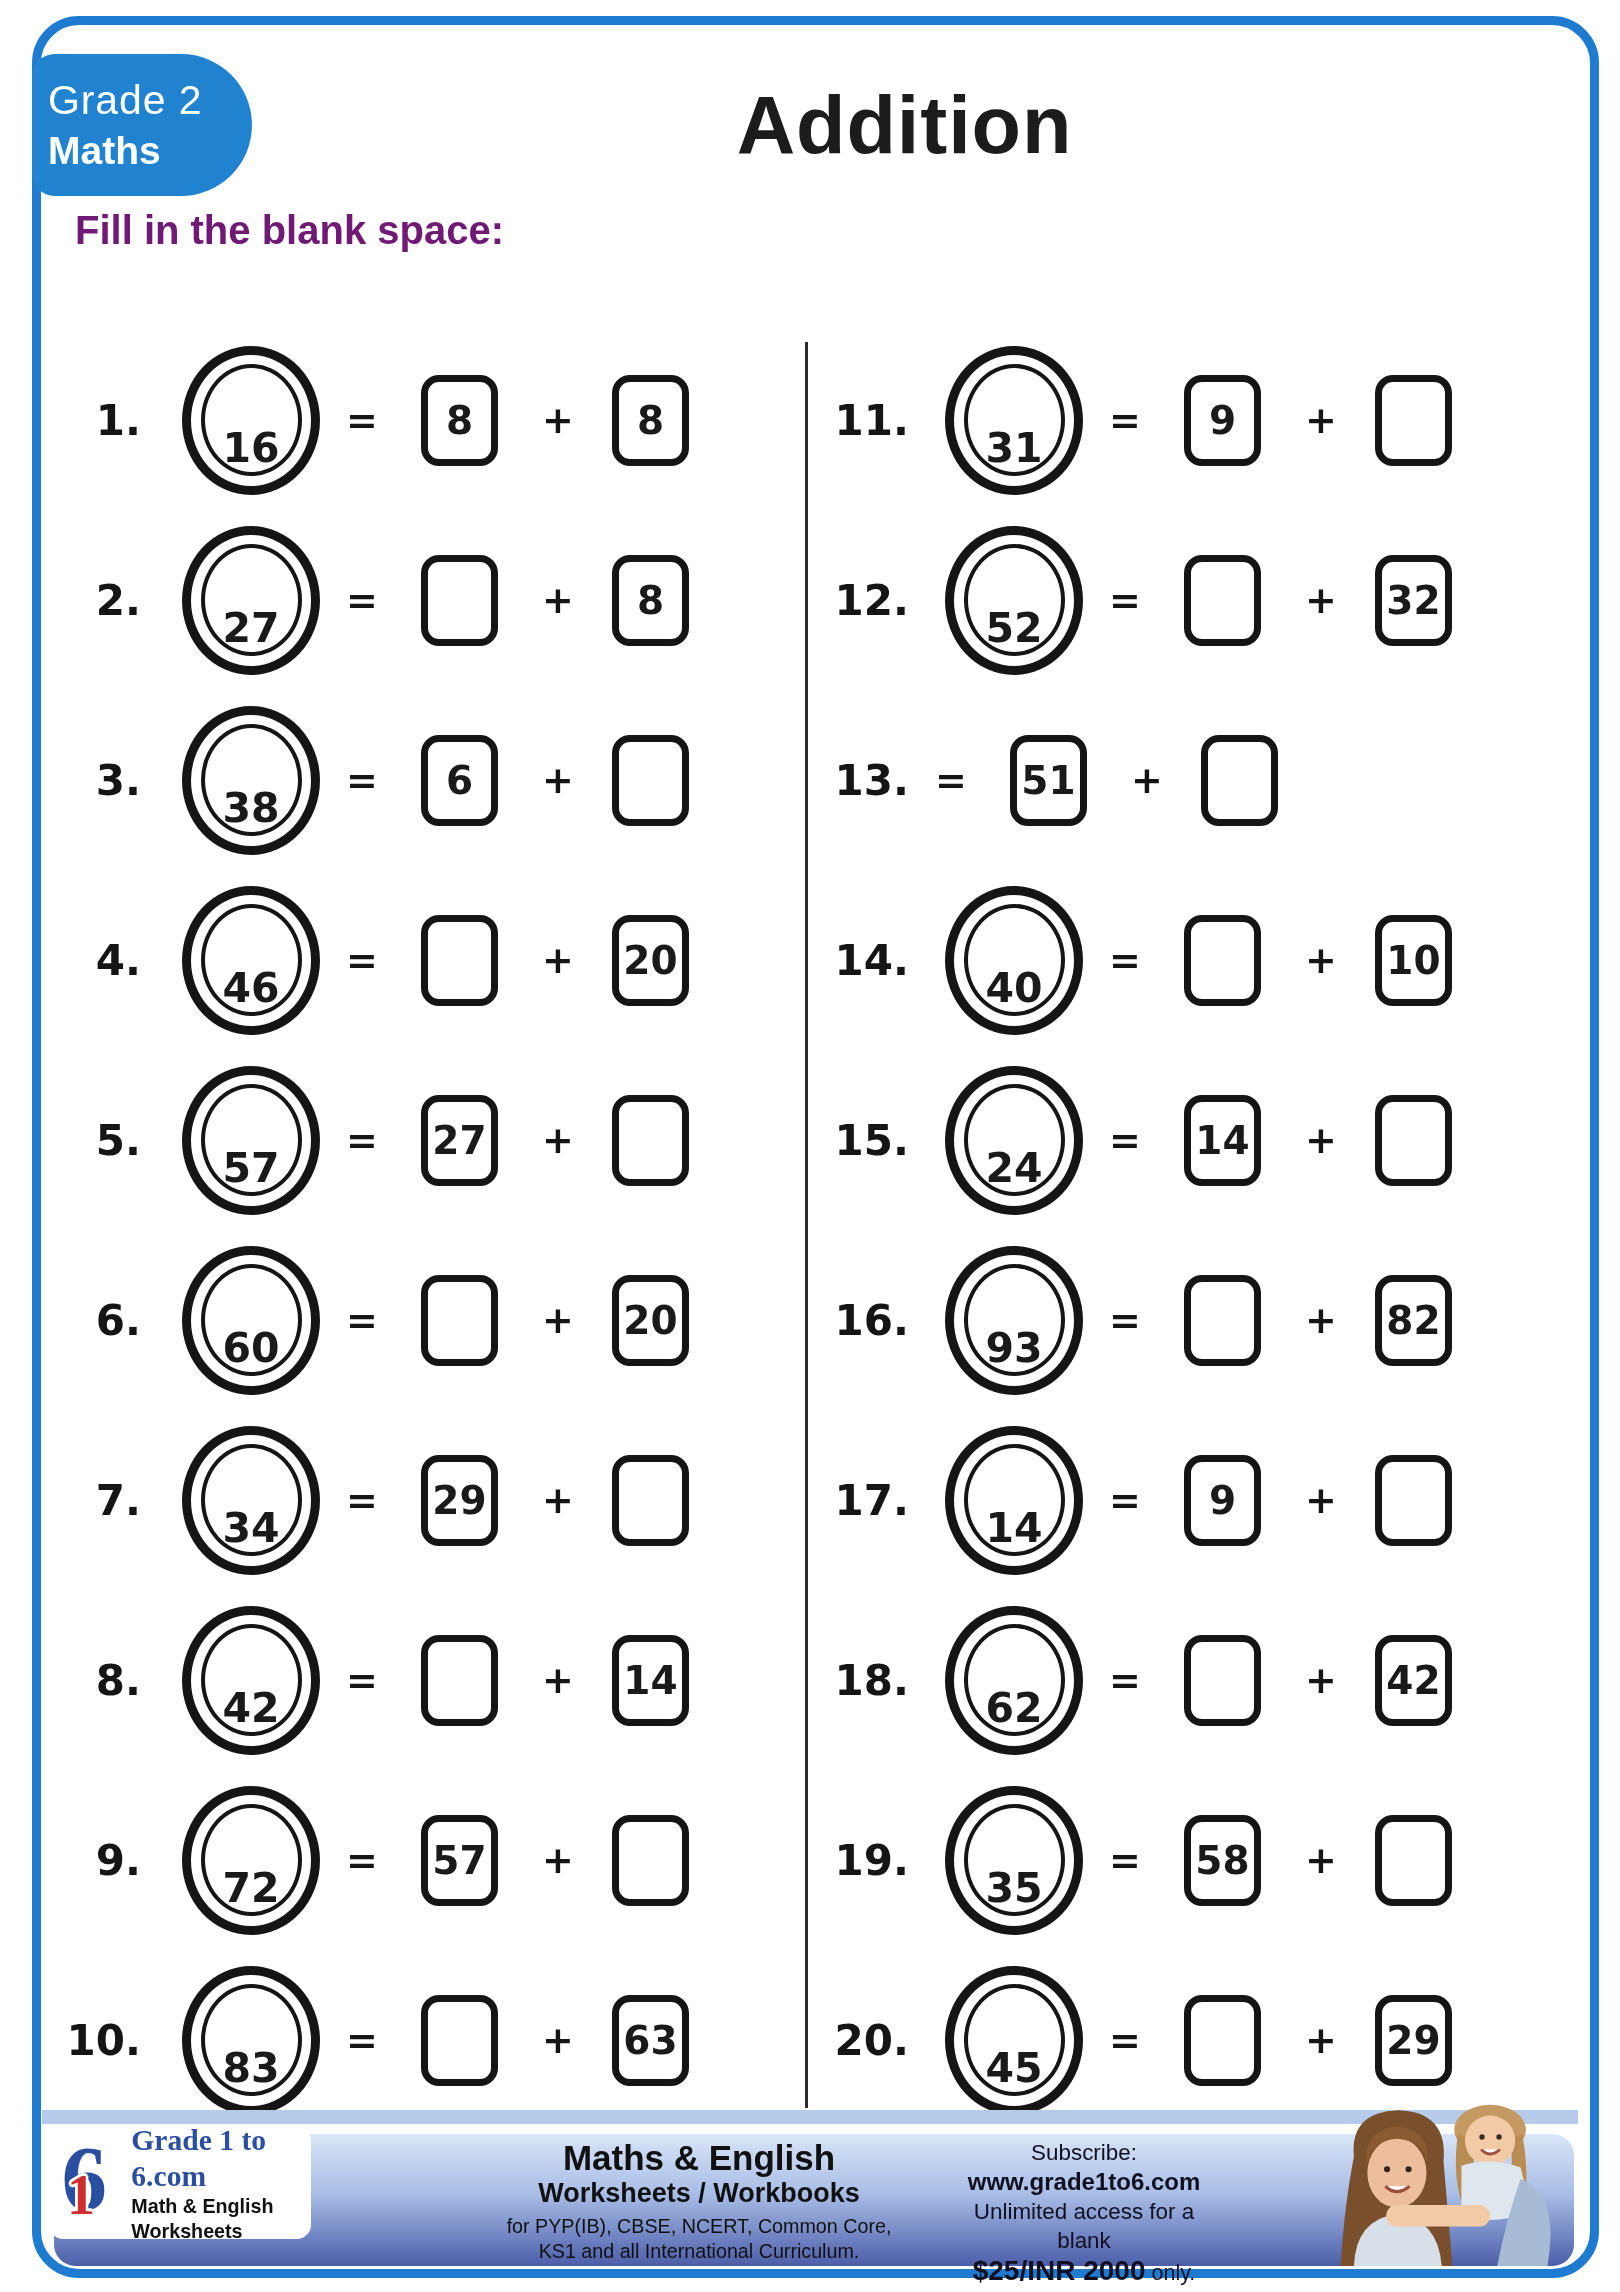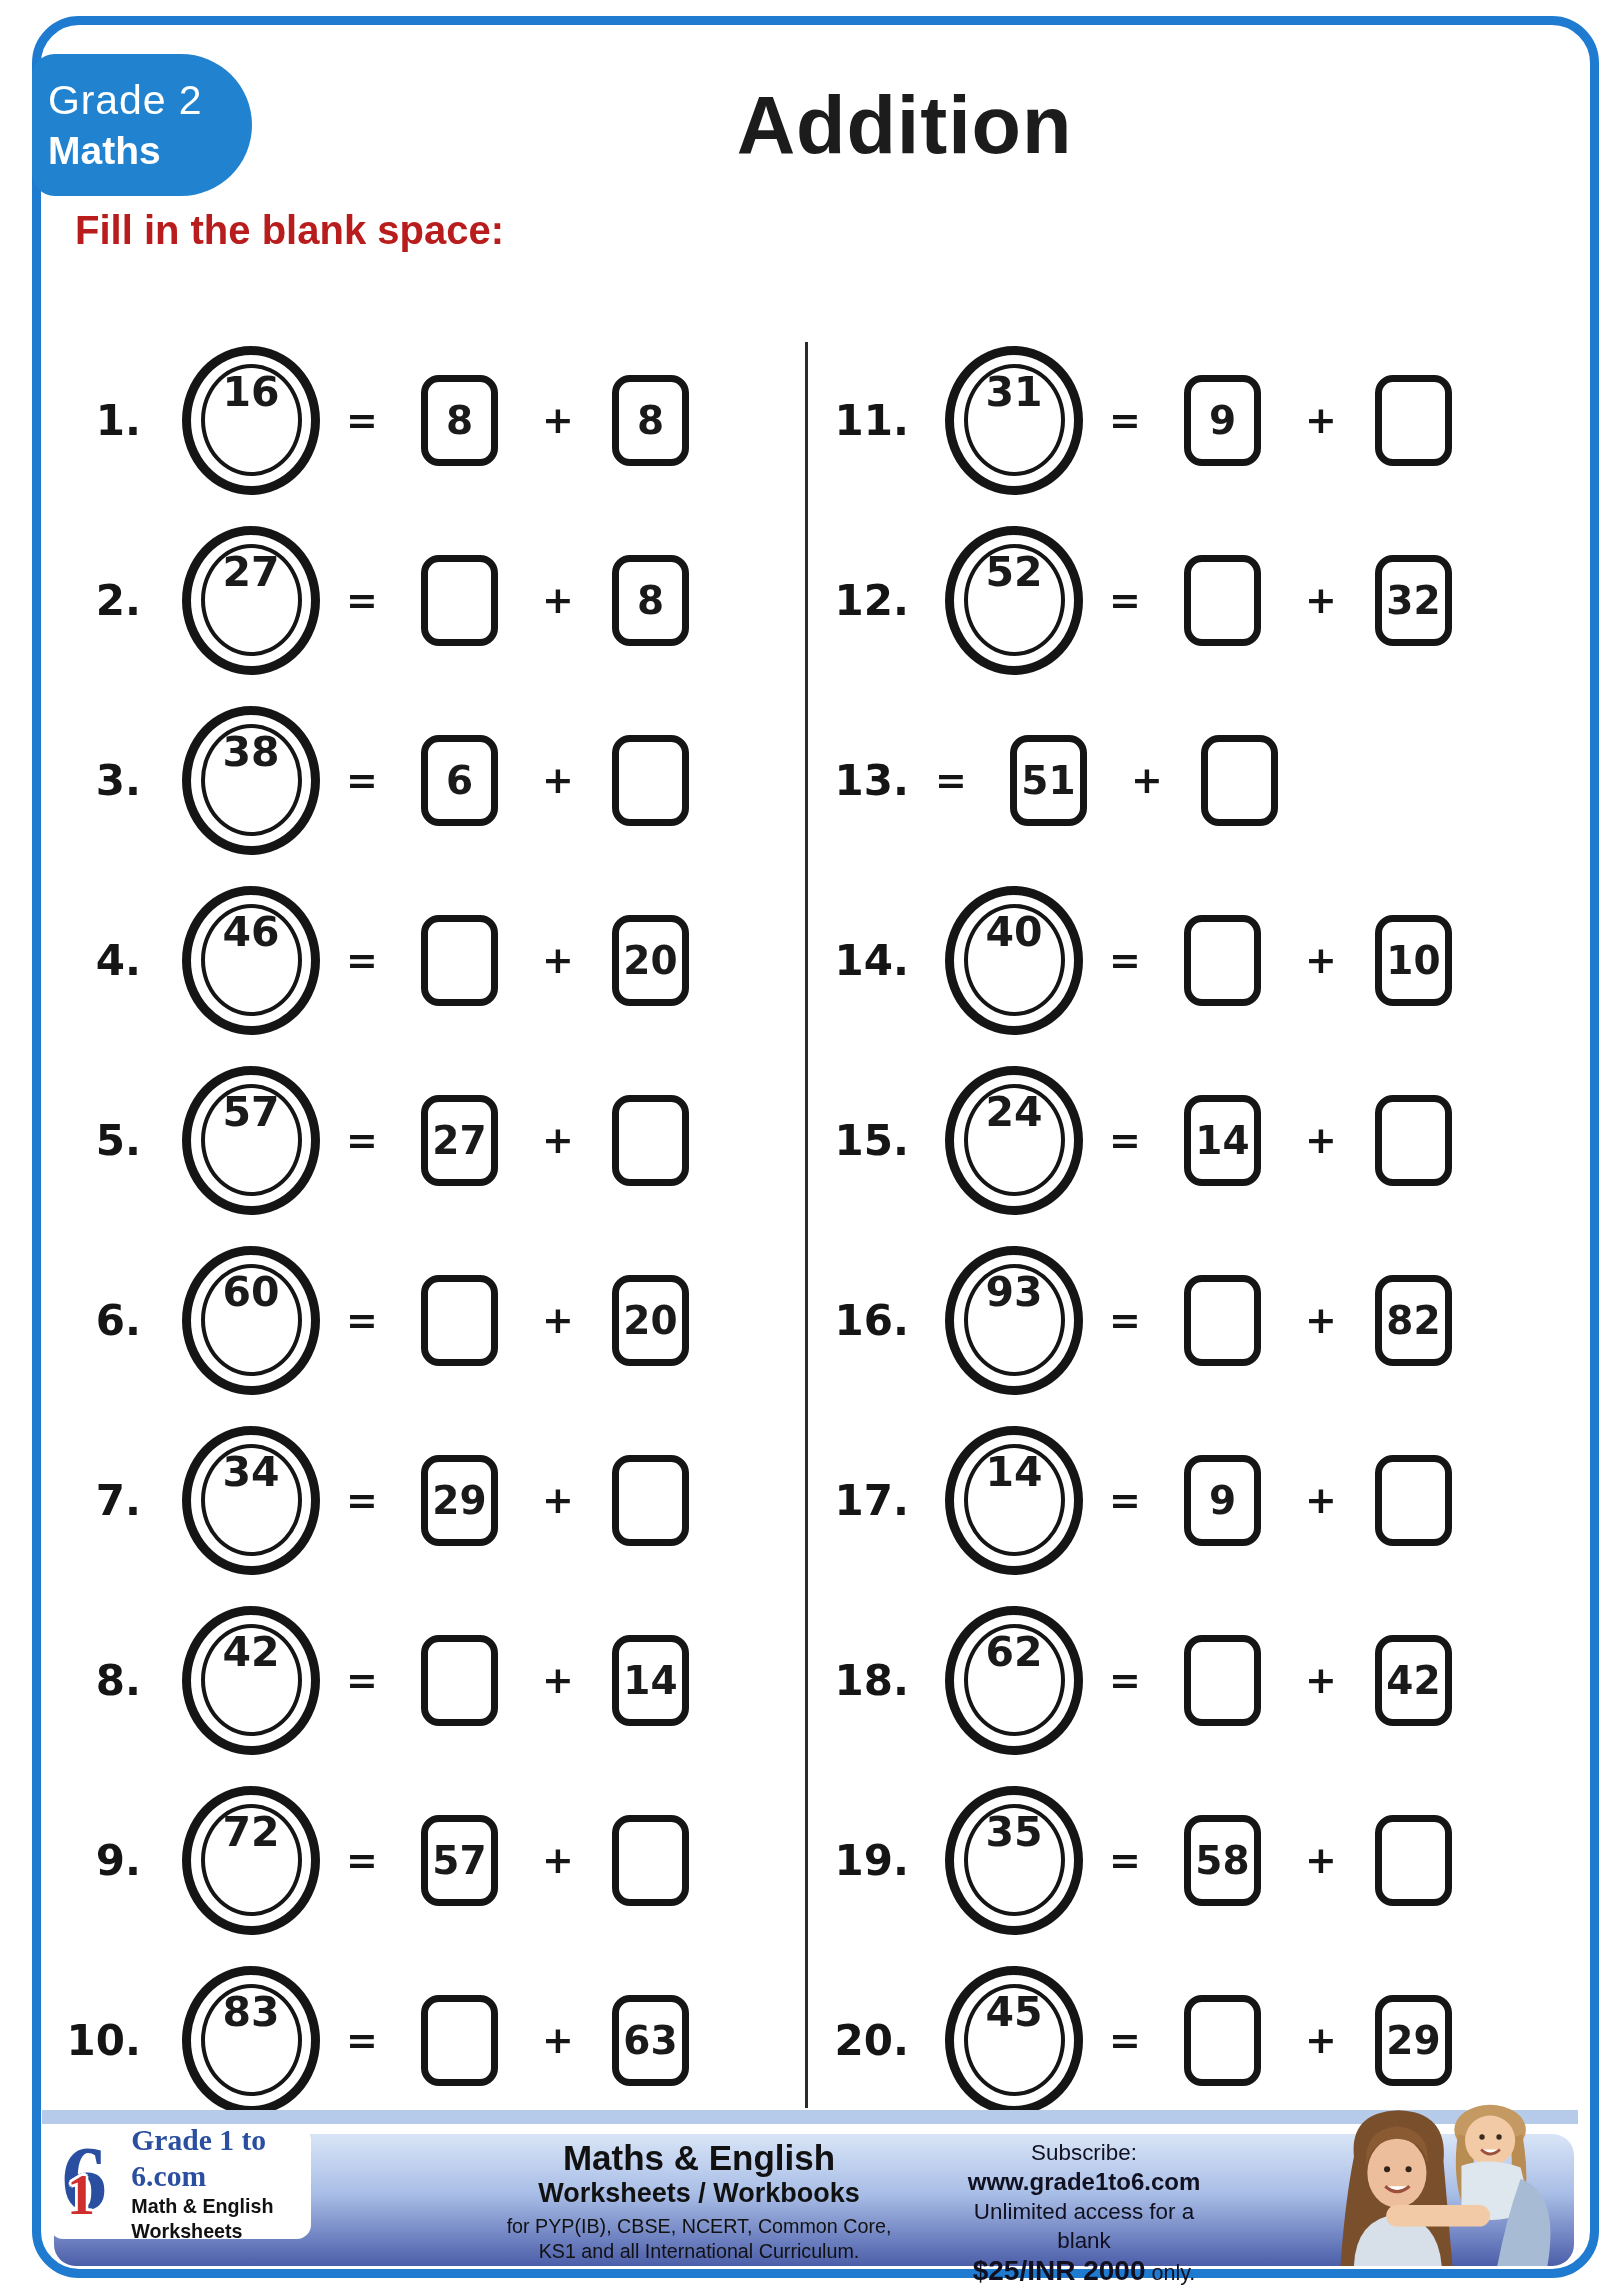--- a/index.html
+++ b/index.html
@@ -13,37 +13,37 @@
   
   .badge { position:absolute; left:32px; top:54px; width:220px; height:142px;
            background:var(--badge); border-radius:23px 72px 72px 23px;
            display:flex; flex-direction:column; justify-content:center; padding-left:16px;
            box-sizing:border-box; z-index:3; }
   .badge .g { color:#ffffff; font-size:41px; font-weight:400; letter-spacing:0.9px; line-height:52px; }
   .badge .m { color:#ffffff; font-size:39px; font-weight:700; line-height:50px; }
 
   .title { position:absolute; left:627px; top:79px; width:555px; text-align:center;
            font-size:81px; font-weight:800; color:#1c1c1c; letter-spacing:0.9px; }
-  .instruction { position:absolute; left:75px; top:208px; font-size:40px; font-weight:800; color:#b91c1c; }
+  .instruction { position:absolute; left:75px; top:208px; font-size:40px; font-weight:800; color:#701a75; }
 
   
   .col { position:absolute; top:330px; }
   .col.left  { left:47px; }
   .col.right { left:802px; }
   .divider { position:absolute; left:805px; top:342px; width:2.7px; height:1766px; background:#2b2b2b; }
 
   .row { height:180px; display:flex; align-items:center; }
   .num { width:94px; text-align:right; font-size:42px; font-weight:800; color:#151515;
          font-family:"DejaVu Sans", sans-serif; }
   .col.right .num { width:107px; }
   .circle { margin-left:41px; width:120px; height:131px; border:9px solid #151515; border-radius:50%;
             display:flex; align-items:center; justify-content:center; flex:none; }
   .col.right .circle { margin-left:36px; }
   .circle-inner { width:93px; height:104px; border:4.5px solid #151515; border-radius:50%;
-                  display:flex; align-items:flex-start; justify-content:center; }
+                  display:flex; align-items:flex-end; justify-content:center; }
   .total { font-size:41px; font-weight:600; color:#1a1a1a; font-family:"DejaVu Sans", sans-serif; }
   .sym { width:54px; text-align:center; font-size:38px; font-weight:700; color:#151515;
          font-family:"DejaVu Sans", sans-serif; flex:none; }
   .sym.eq { margin-left:15px; }
   .sym.plus { margin-left:33px; }
   .box { margin-left:32px; width:63px; height:77px; border:7.2px solid #151515; border-radius:18px;
          display:flex; align-items:center; justify-content:center; flex:none; background:#fff; }
   .box.b2 { margin-left:27px; }
   .box .val { font-size:39px; font-weight:600; color:#1a1a1a; font-family:"DejaVu Sans", sans-serif; }
 

